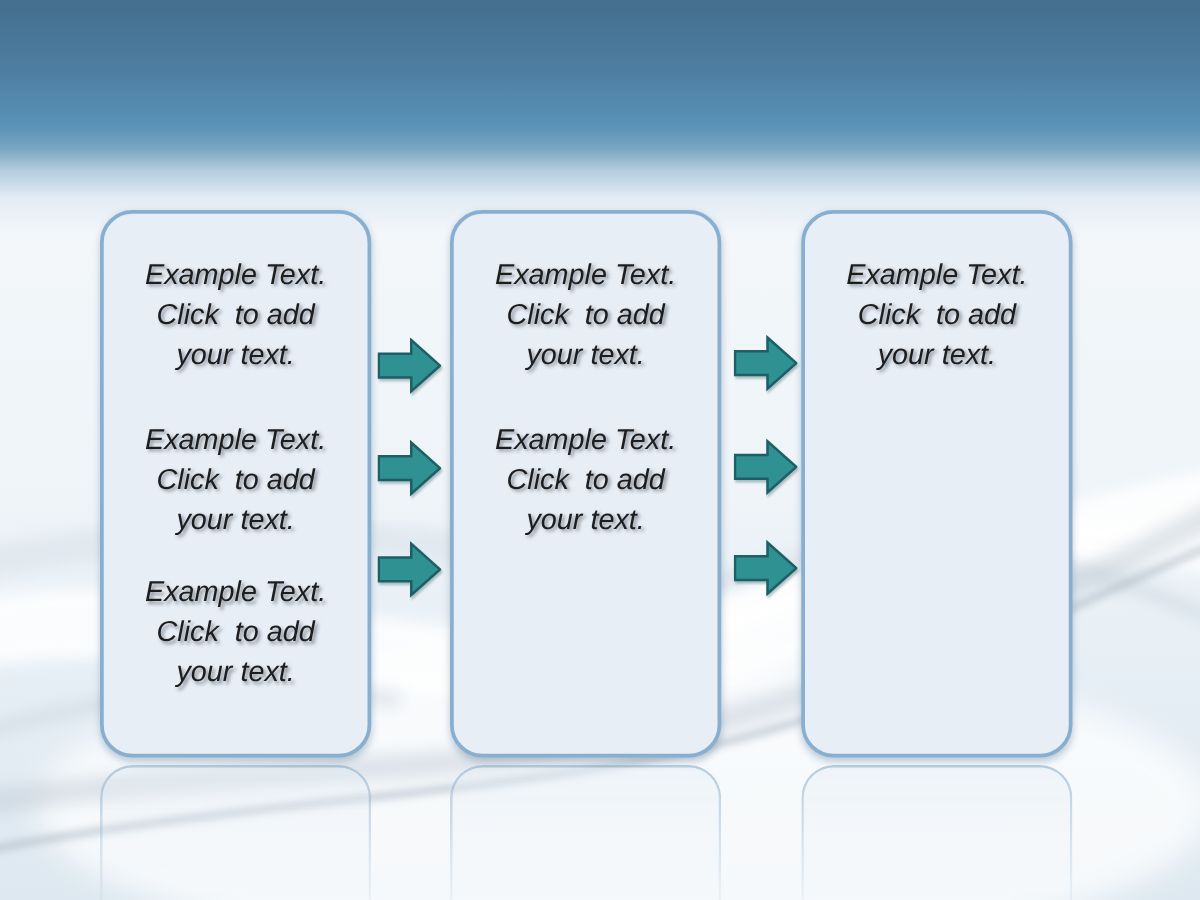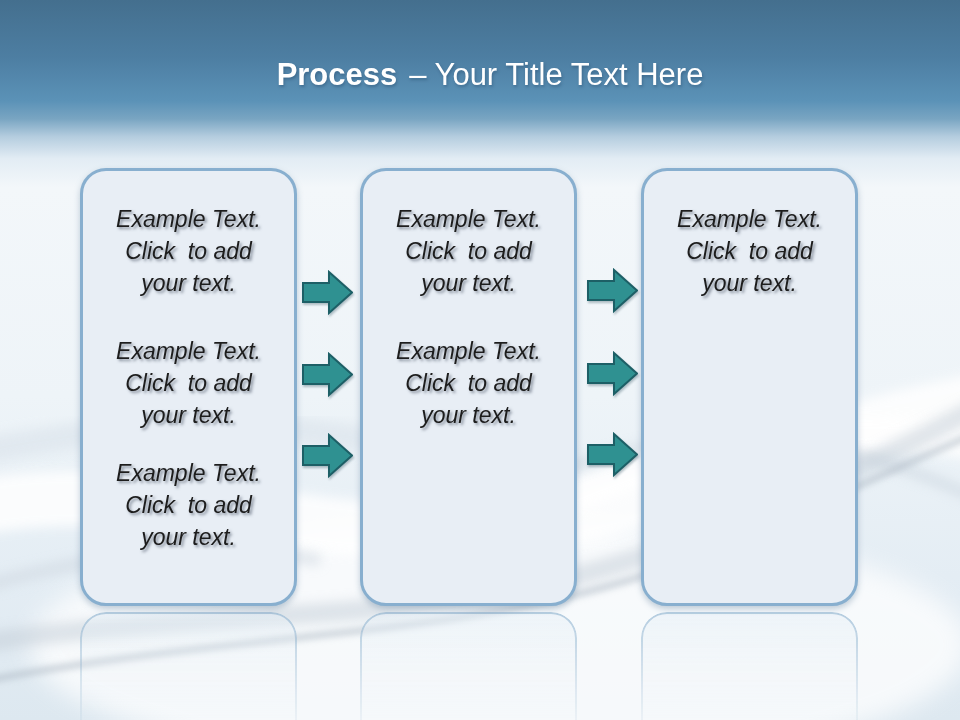--- a/index.html
+++ b/index.html
@@ -130,21 +130,20 @@
     <path d="M560,470 C720,418 850,430 1020,520" stroke="#c4cfd9" stroke-width="10" fill="none" opacity="0.5" filter="url(#blur6)"></path>
     <path d="M-60,650 C220,600 430,635 660,550 C810,494 900,450 1020,385" stroke="#c2ccd6" stroke-width="20" fill="none" opacity="0.5" filter="url(#blur6)"></path>
     <path d="M-60,690 C240,625 480,645 700,555 C830,502 920,455 1020,415" stroke="#aeb9c4" stroke-width="7" fill="none" opacity="0.55" filter="url(#blur3)"></path>
     <path d="M-60,600 C60,560 180,540 320,560" stroke="#cdd6df" stroke-width="12" fill="none" opacity="0.55" filter="url(#blur6)"></path>
   </svg>
 
   <div class="reflection r-1"></div>
   <div class="reflection r-2"></div>
   <div class="reflection r-3"></div>
 
-  <div class="slide-title"><span class="title-bold">Process</span><span class="title-rest">– Your Title Text Here</span></div>
 
   <div class="process-box box-1">
     <div class="text-block">
       <span class="line">Example Text.</span>
       <span class="line">Click  to add</span>
       <span class="line">your text.</span>
     </div>
     <div class="text-block mb-sm">
       <span class="line">Example Text.</span>
       <span class="line">Click  to add</span>

